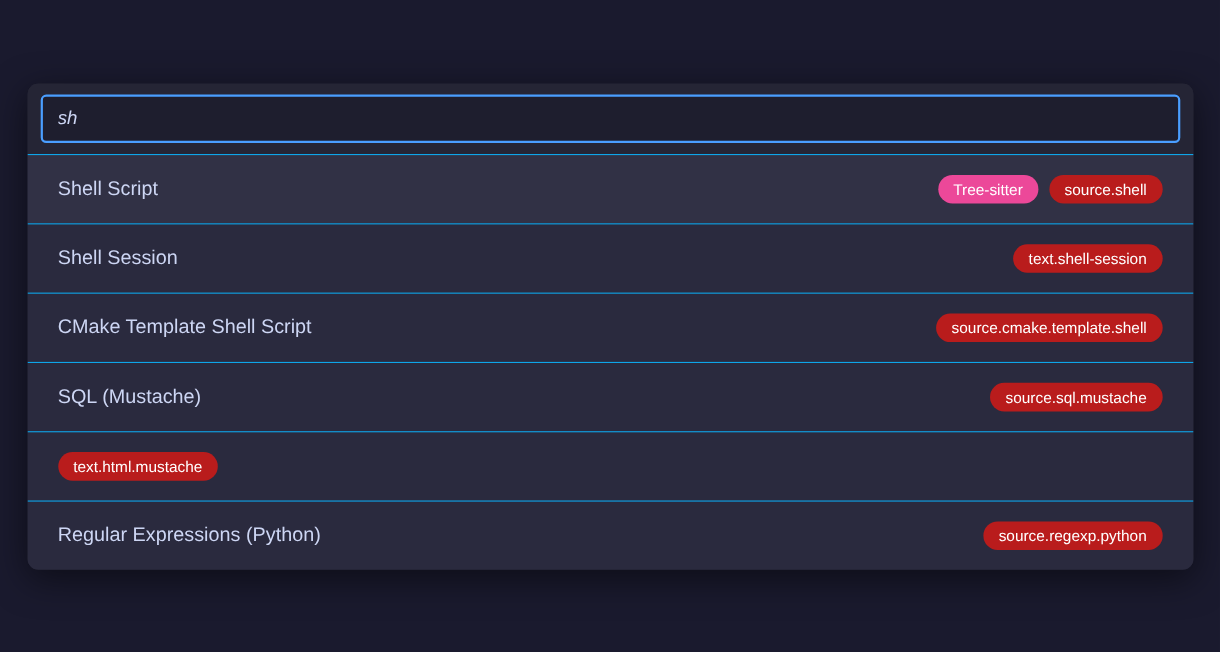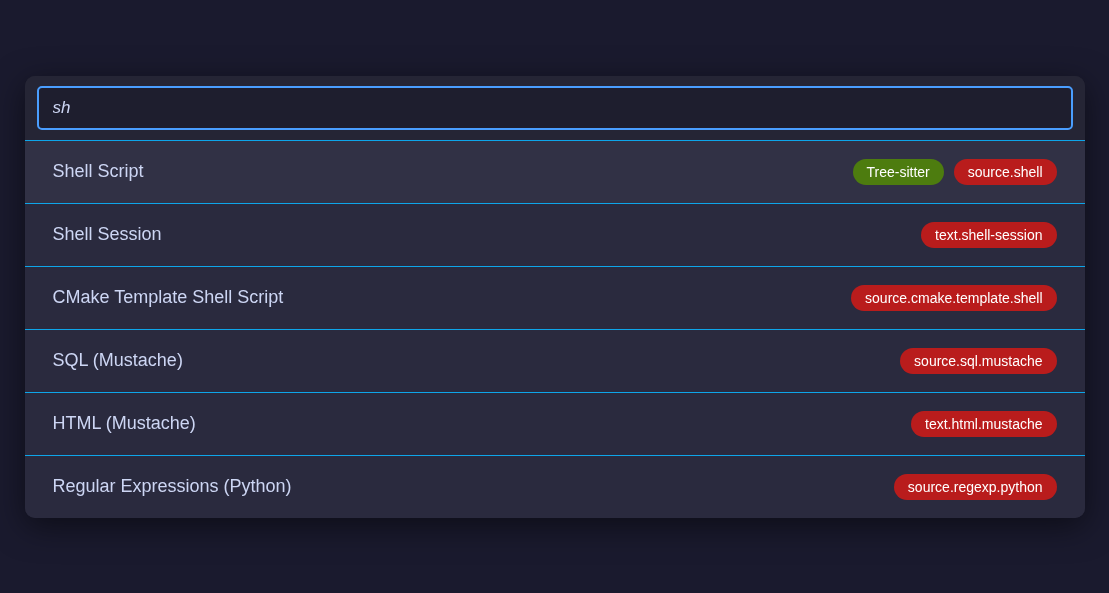--- a/index.html
+++ b/index.html
@@ -74,21 +74,21 @@
 
     .badge {
       border-radius: 20px;
       padding: 5px 14px;
       font-size: 14px;
       font-weight: 500;
       color: #fff;
     }
 
     .badge-green {
-      background: #4d7c0f;
+      background: #ec4899;
     }
 
     .badge-blue {
       background: #b91c1c;
     }
   </style>
 </head>
 <body>
 
 <div class="dropdown-container">
@@ -115,21 +115,20 @@
           <span class="badge badge-blue">source.cmake.template.shell</span>
         </div>
       </div>
       <div class="list-item">
         <span class="item-name">SQL (Mustache)</span>
         <div class="badges">
           <span class="badge badge-blue">source.sql.mustache</span>
         </div>
       </div>
       <div class="list-item">
-        <span class="item-name">HTML (Mustache)</span>
         <div class="badges">
           <span class="badge badge-blue">text.html.mustache</span>
         </div>
       </div>
       <div class="list-item">
         <span class="item-name">Regular Expressions (Python)</span>
         <div class="badges">
           <span class="badge badge-blue">source.regexp.python</span>
         </div>
       </div>

